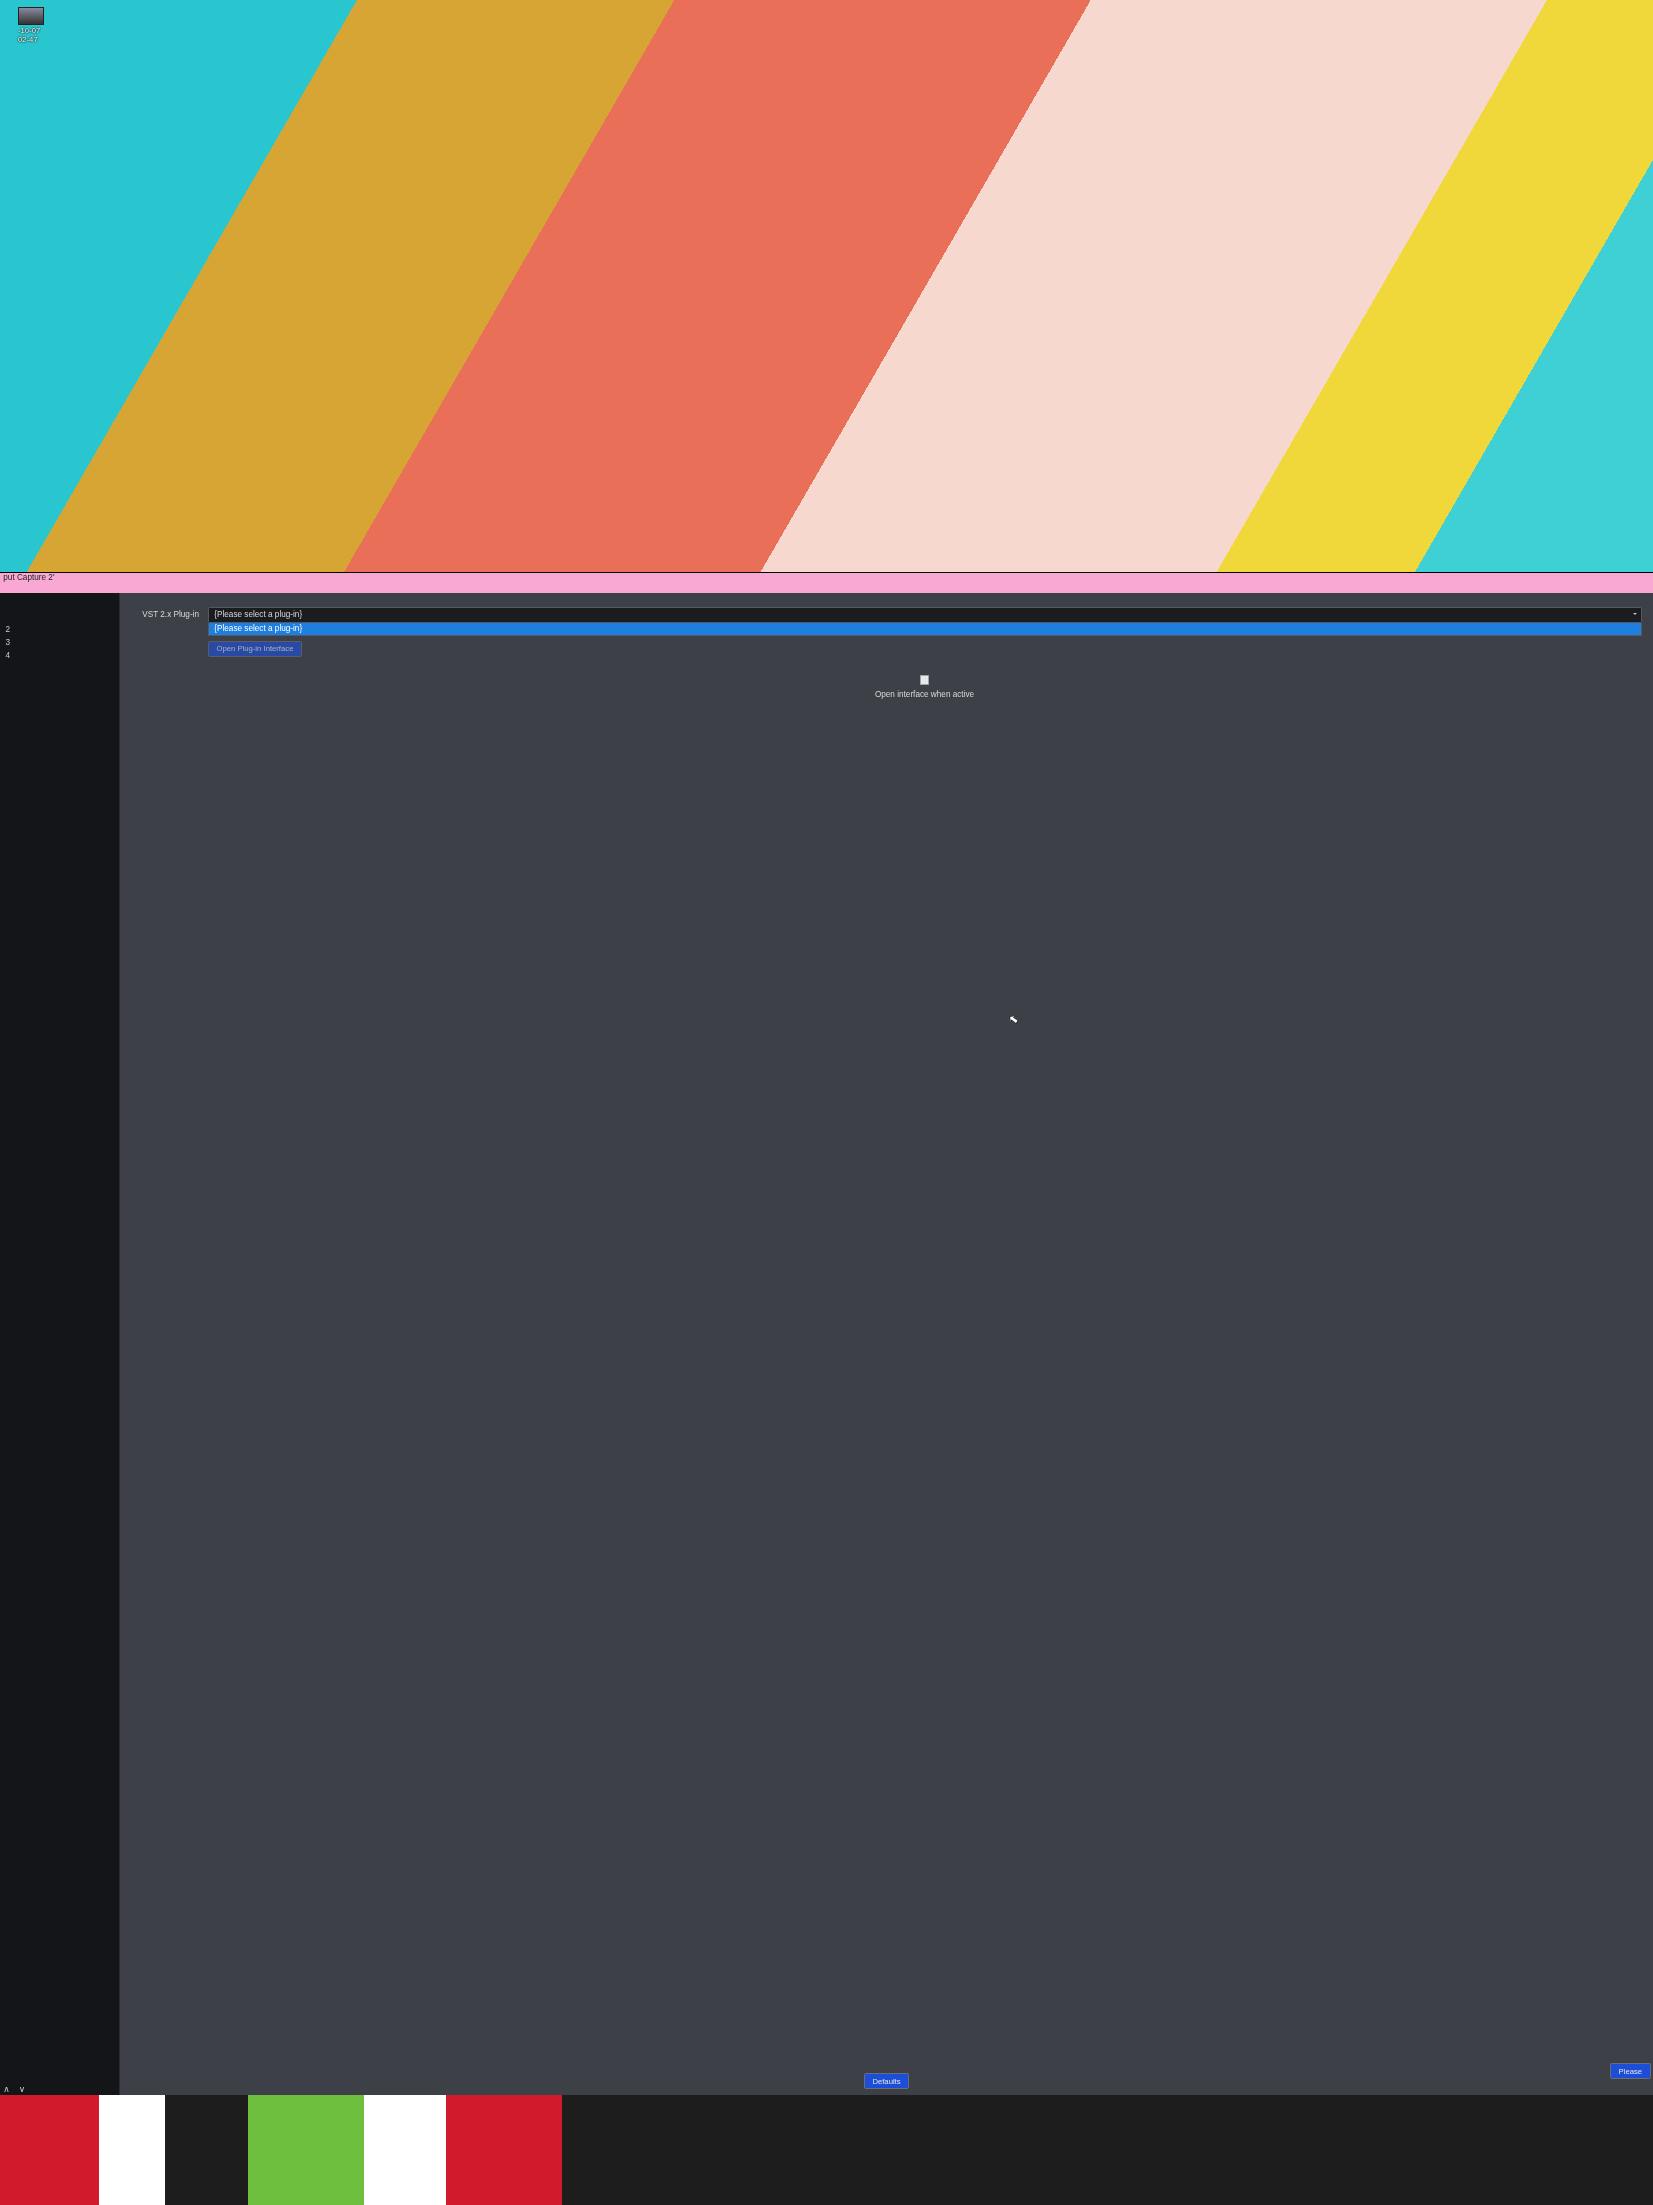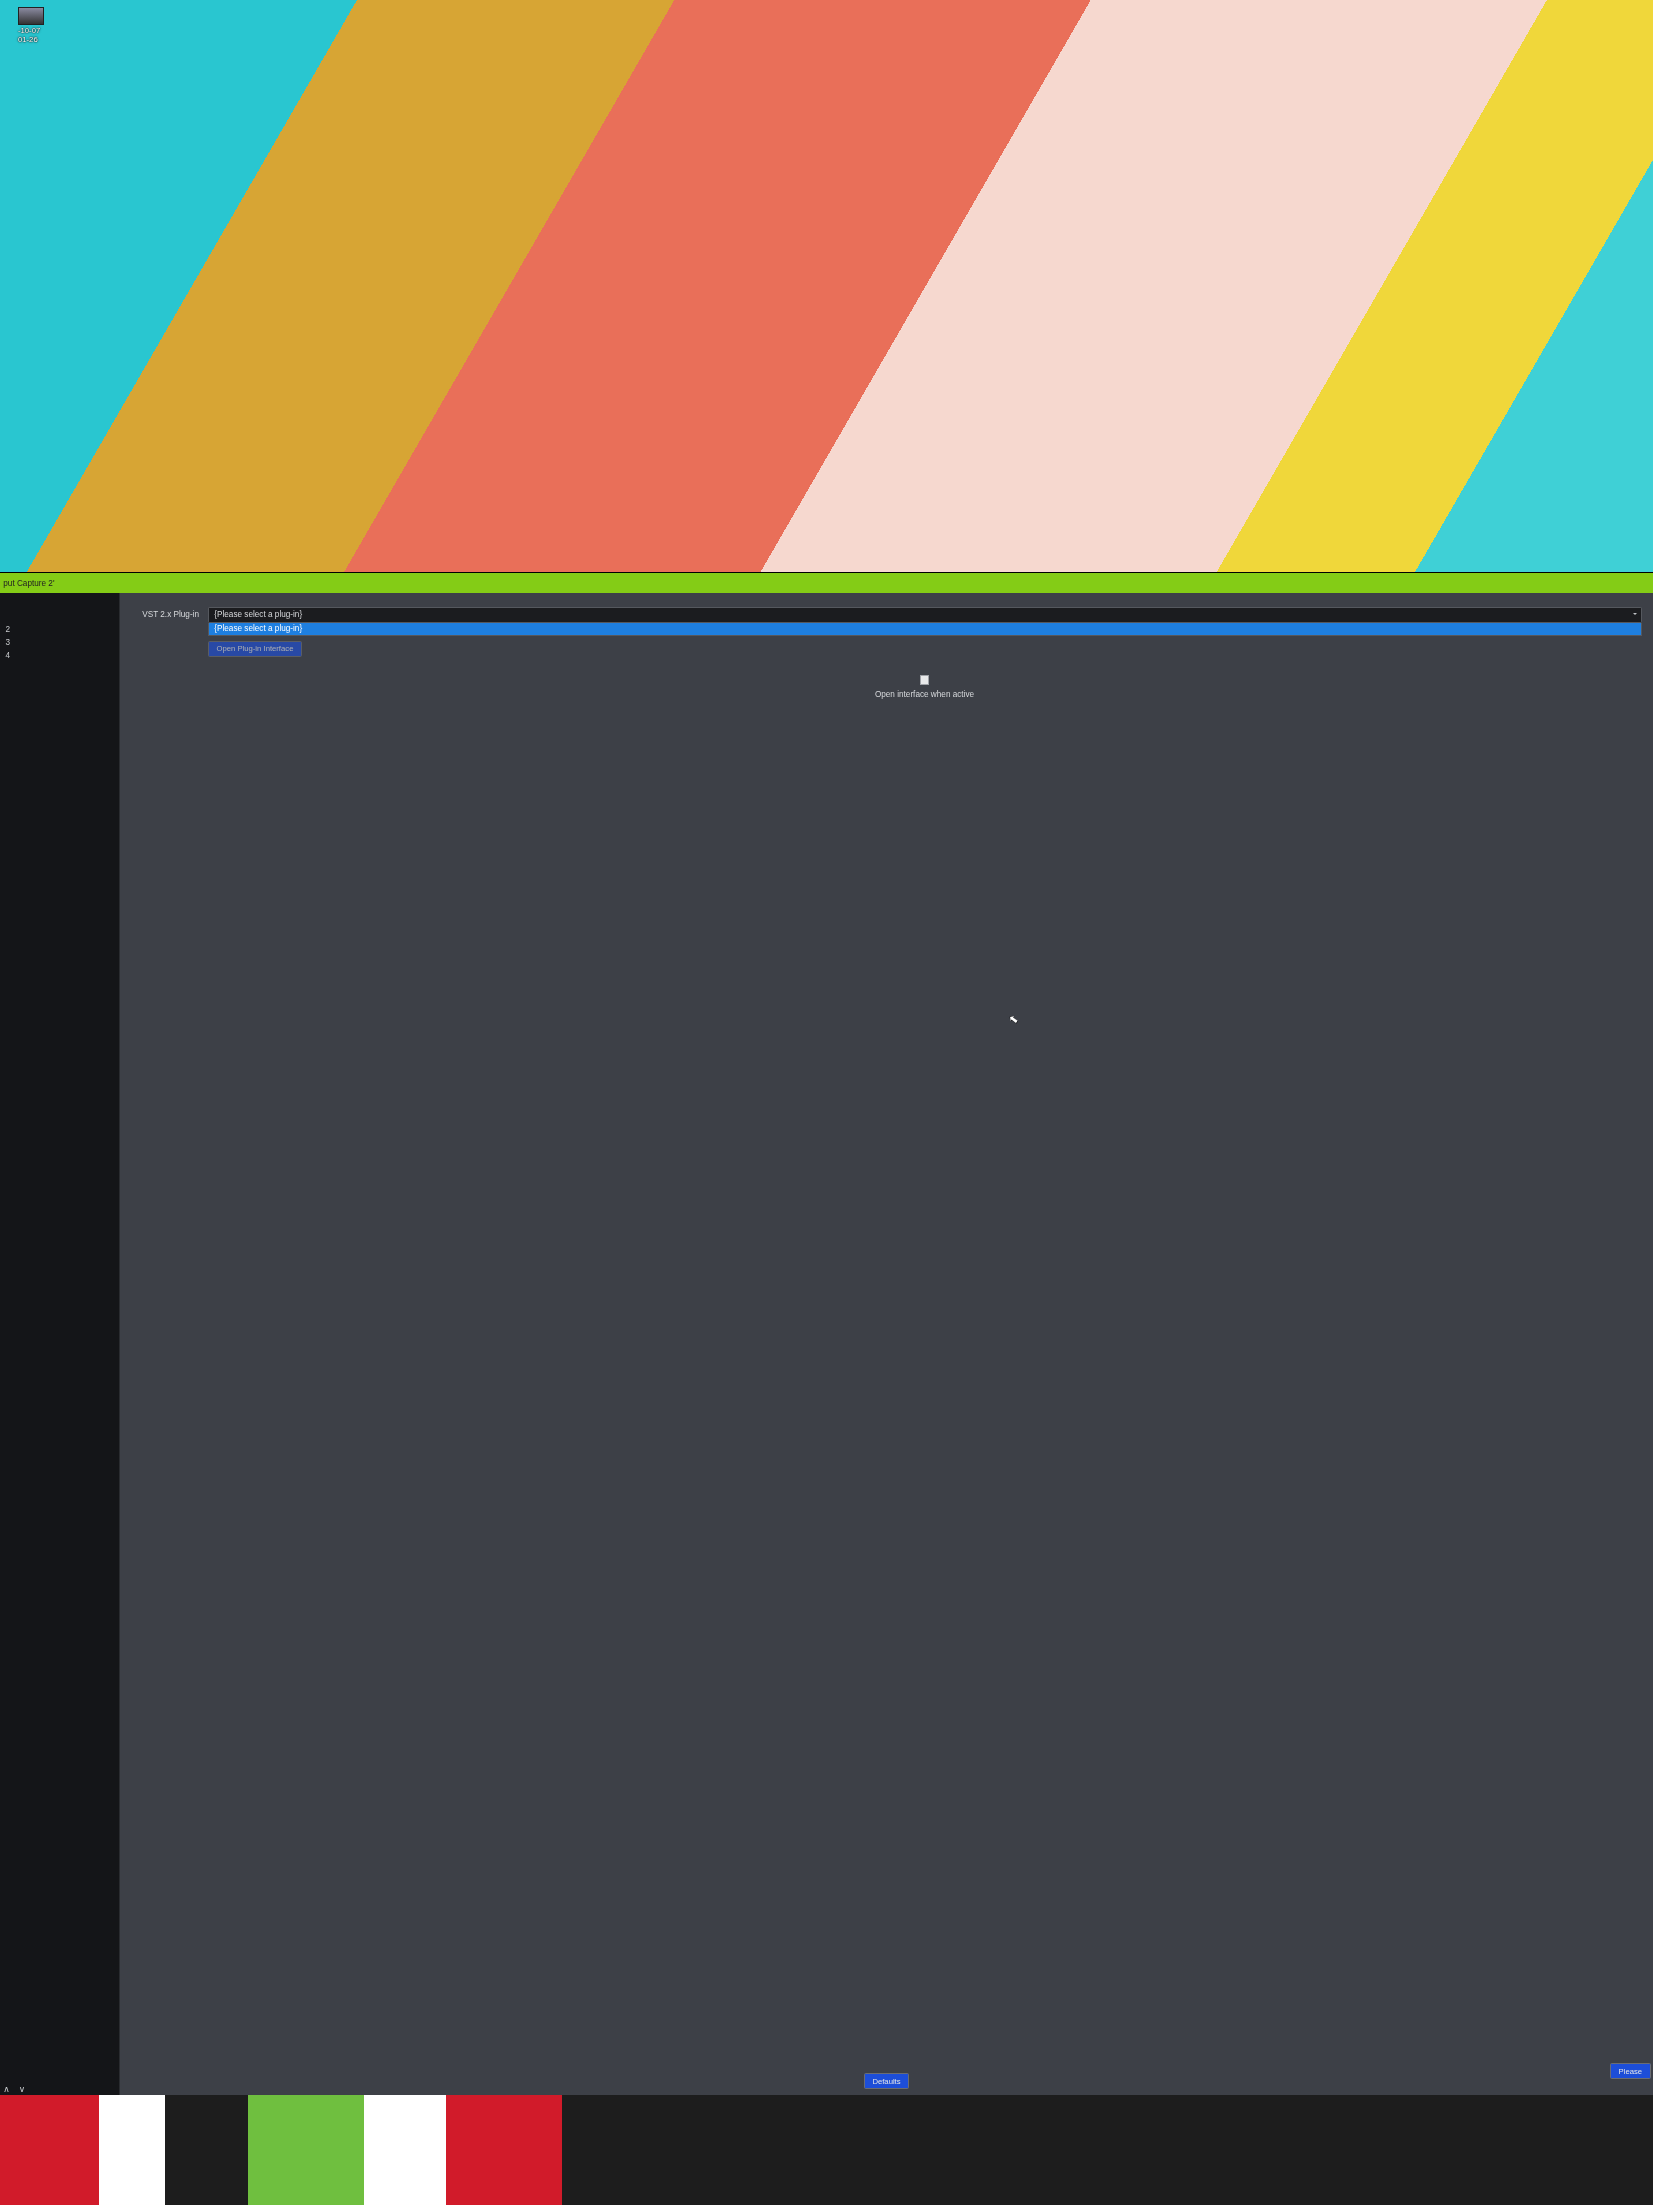--- a/index.html
+++ b/index.html
@@ -39,24 +39,23 @@
       width: 26px; height: 18.6px;
       background: linear-gradient(#8a8aa0,#333);
       border: 0.5px solid #222;
       margin-bottom: 2.2px;
     }
     .desktop-icon .ln { display:block; line-height:1.15; }
 
     
     .titlebar {
       flex: 0 0 19.7px;
-      background: #84cc16;
+      background: #f9a8d4;
       color: #222;
       display: flex;
-      align-items: center;
       padding-left: 3.3px;
       font-size: 8.2px;
     }
 
     
     .dialog {
       position: relative;
       flex: 1 1 auto;
       background: #3d4047;
       color: #d7d9dc;
@@ -209,21 +208,21 @@
         #1d1d1d 34% 100%);
     }
   </style>
 </head>
 <body>
 
 <div class="desktop">
   <div class="desktop-icon">
     <div class="thumb"></div>
     <span class="ln">-10-07</span>
-    <span class="ln">01-26</span>
+    <span class="ln">02-47</span>
   </div>
 </div>
 
 <div class="titlebar">
   <span>put Capture 2'</span>
 </div>
 
 <div class="dialog">
 
   <div class="sidelist">

